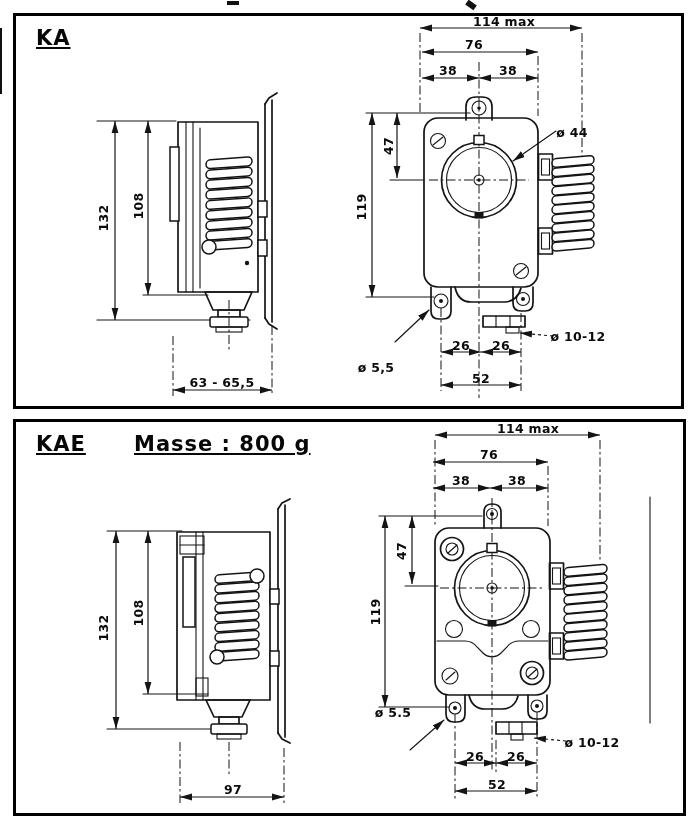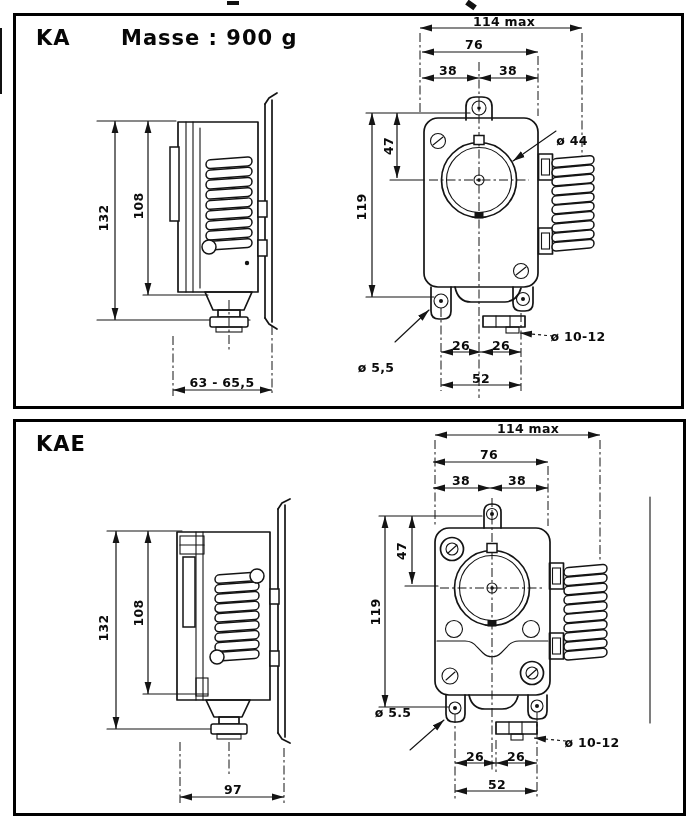--- a/index.html
+++ b/index.html
@@ -1,21 +1,21 @@
 <!DOCTYPE html>
 <html><head>
 <meta charset="utf-8">
 <style>
   html,body{margin:0;padding:0;background:#e8e8e8;}
   .canvas{position:relative;width:700px;height:826px;background:#ffffff;overflow:hidden;
           font-family:"DejaVu Sans",sans-serif;}
   .panel{position:absolute;border:3px solid #000;background:transparent;box-sizing:border-box;}
   #art{position:absolute;left:0;top:0;z-index:2;}
   .lbl-layer{position:absolute;inset:0;z-index:3;}
-  .title{position:absolute;font:700 21px "DejaVu Sans",sans-serif;color:#070707;letter-spacing:1px;white-space:nowrap;}
+  .title{position:absolute;font:700 21px "DejaVu Sans",sans-serif;color:#070707;letter-spacing:1px;white-space:nowrap;text-decoration:underline;}
   .dim{position:absolute;font:700 12.5px "DejaVu Sans",sans-serif;color:#0b0b0b;white-space:nowrap;
        transform:translate(-50%,-50%);letter-spacing:.3px;}
   .dim.rot{transform:translate(-50%,-50%) rotate(-90deg);}
   .mark{position:absolute;background:#111;}
   
   .ln{stroke:#141414;fill:none;stroke-width:1.7;stroke-linejoin:round;stroke-linecap:round;}
   .thin{stroke:#141414;fill:none;stroke-width:1.1;stroke-linecap:round;}
   .dim-l{stroke:#141414;fill:none;stroke-width:1.2;}
   .cl{stroke:#141414;fill:none;stroke-width:1;stroke-dasharray:9 3 2.5 3;}
   .dot-l{stroke:#141414;fill:none;stroke-width:1.1;stroke-dasharray:3 3;}
@@ -285,38 +285,38 @@
       <line class="cl" x1="496" y1="740" x2="496" y2="772"></line>
       <line class="dim-l" x1="455" y1="763" x2="496" y2="763" marker-start="url(#arw)" marker-end="url(#arw)"></line>
       <line class="dim-l" x1="496" y1="763" x2="537" y2="763" marker-start="url(#arw)" marker-end="url(#arw)"></line>
       <line class="dim-l" x1="455" y1="791" x2="537" y2="791" marker-start="url(#arw)" marker-end="url(#arw)"></line>
     </g>
   </svg>
 
   <div class="lbl-layer">
 
     <div class="title" style="left:36px;top:26px">KA</div>
-    <div class="title" style="left:121px;top:26px">Masse : 900 g</div>
     <div class="dim" style="left:504px;top:21px">114 max</div>
     <div class="dim" style="left:474px;top:44px">76</div>
     <div class="dim" style="left:448px;top:70px">38</div>
     <div class="dim" style="left:508px;top:70px">38</div>
     <div class="dim rot" style="left:388px;top:146px">47</div>
     <div class="dim rot" style="left:361px;top:207px">119</div>
     <div class="dim rot" style="left:103px;top:218px">132</div>
     <div class="dim rot" style="left:138px;top:206px">108</div>
     <div class="dim" style="left:222px;top:382px">63 - 65,5</div>
-    <div class="dim" style="left:572px;top:140px">ø 44</div>
+    <div class="dim" style="left:572px;top:132px">ø 44</div>
     <div class="dim" style="left:376px;top:367px">ø 5,5</div>
     <div class="dim" style="left:578px;top:336px">ø 10-12</div>
     <div class="dim" style="left:461px;top:345px">26</div>
     <div class="dim" style="left:501px;top:345px">26</div>
     <div class="dim" style="left:481px;top:378px">52</div>
 
     <div class="title" style="left:36px;top:432px">KAE</div>
+    <div class="title" style="left:134px;top:432px">Masse : 800 g</div>
     <div class="dim" style="left:528px;top:428px">114 max</div>
     <div class="dim" style="left:489px;top:454px">76</div>
     <div class="dim" style="left:461px;top:480px">38</div>
     <div class="dim" style="left:517px;top:480px">38</div>
     <div class="dim rot" style="left:401px;top:551px">47</div>
     <div class="dim rot" style="left:375px;top:612px">119</div>
     <div class="dim rot" style="left:103px;top:628px">132</div>
     <div class="dim rot" style="left:138px;top:613px">108</div>
     <div class="dim" style="left:233px;top:789px">97</div>
     <div class="dim" style="left:393px;top:712px">ø 5.5</div>

